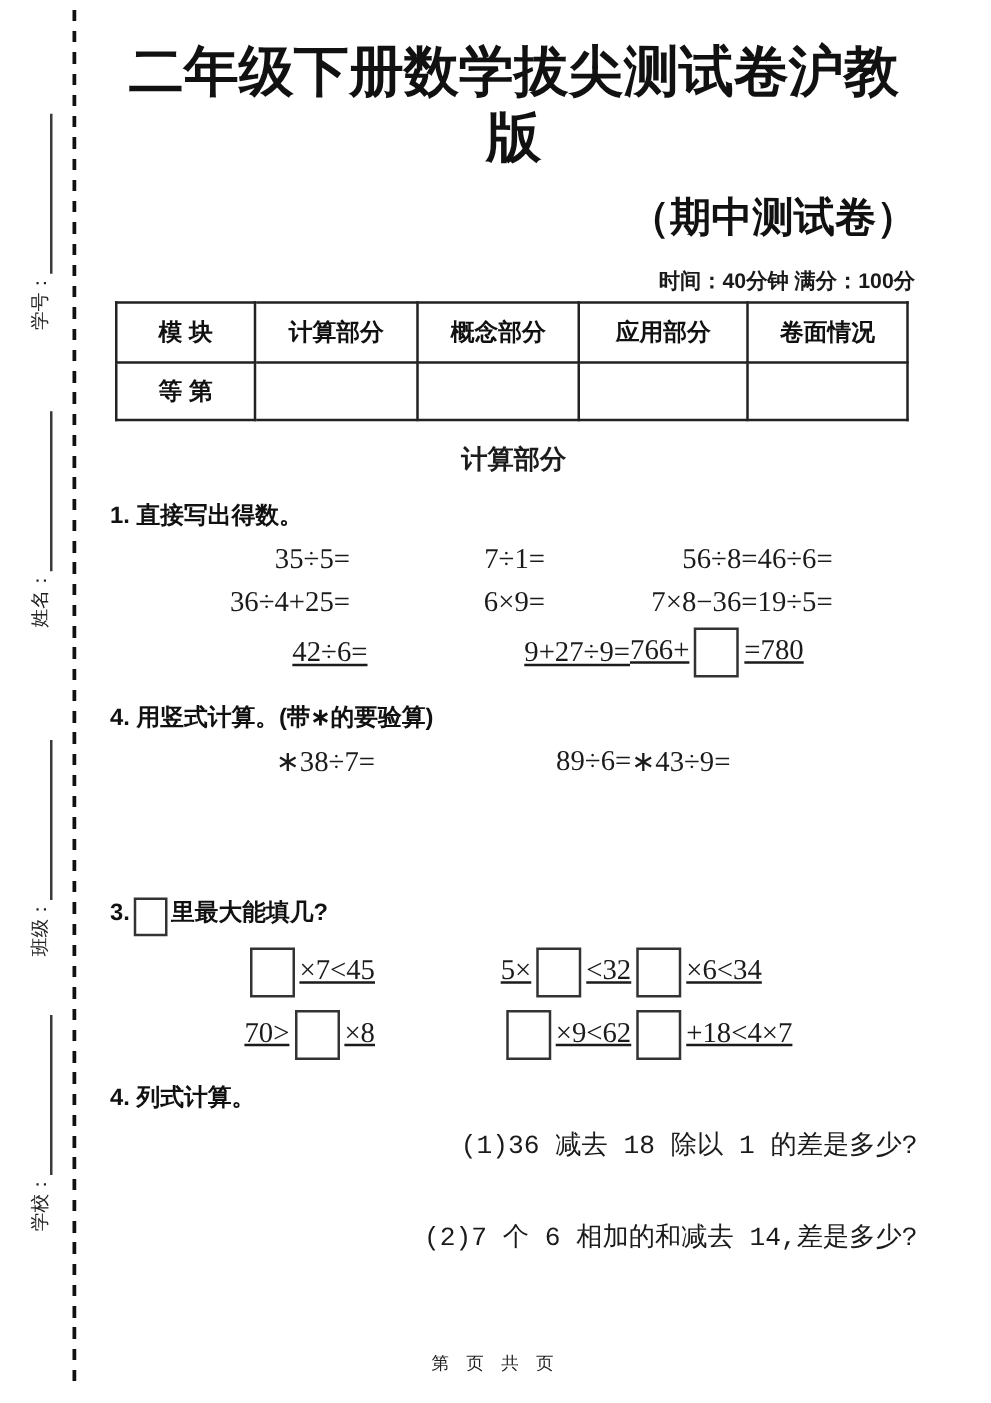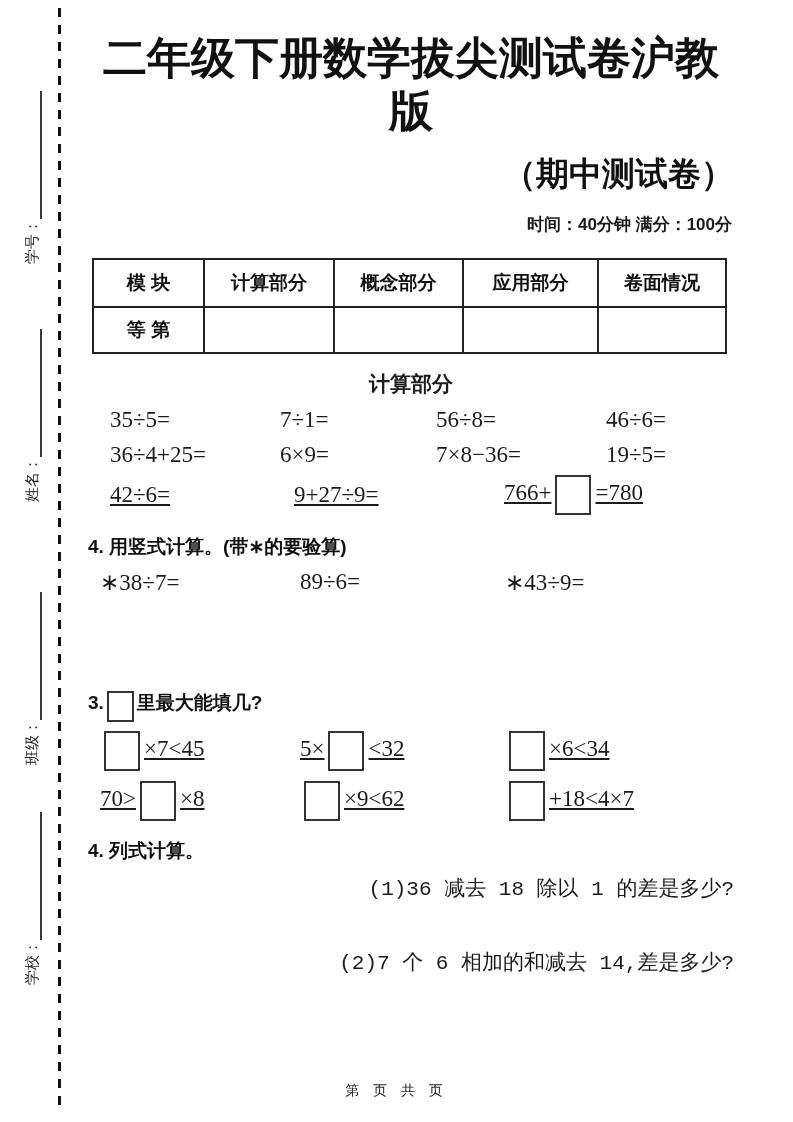--- a/index.html
+++ b/index.html
@@ -35,38 +35,38 @@
   }
   .subtitle {
     margin-top:14px; text-align:right;
     font-size:33px; font-weight:700; color:#111;
   }
   .meta {
     margin-top:16px; text-align:right; padding-right:2px;
     font-size:17px; font-weight:700; color:#1a1a1a;
   }
   table.score {
-    margin-top:22px; margin-left:4px;
+    margin-top:5px; margin-left:4px;
     border-collapse:collapse; table-layout:fixed; width:633px;
   }
   table.score th, table.score td {
     border:2px solid #222; text-align:center; vertical-align:middle;
     font-size:19px; font-weight:700; color:#111;
   }
   table.score tr.hd  { height:48px; }
   table.score tr.bd  { height:46px; }
   col.c1{width:111px} col.c2{width:130px} col.c3{width:129px} col.c4{width:135px} col.c5{width:128px}
 
   .section-title { margin-top:16px; text-align:center; font-size:21px; font-weight:700; }
   .q-head { margin-top:18px; font-size:19px; font-weight:700; color:#111; }
   .q-head .sq-inline { margin:0 3px -6px 3px; }
 
   .row { display:flex; align-items:center; margin-top:9px;
          font-family:"Liberation Serif", serif; font-size:23px; color:#1b1b1b; }
-  .row > span { flex:none; }
+  .row > span { flex:none;text-align:right; }
   .row.boxrow { margin-top:4px; min-height:46px;text-decoration:underline; }
 
   
   .pl22 { padding-left:22px; } .pl12 { padding-left:12px; }
   .w170{width:170px} .w156{width:156px} .w184{width:184px} .w210{width:210px}
   .w200{width:200px} .w205{width:205px}
 
   .sq { display:inline-block; width:36px; height:40px; border:2px solid #333;
         vertical-align:middle; margin:0 4px; background:#fff; }
   .sq-inline { display:inline-block; width:27px; height:31px; border:2px solid #333;
@@ -135,20 +135,21 @@
         <td></td>
         <td></td>
         <td></td>
         <td></td>
       </tr>
     </tbody>
       </table>
 
     <div class="section-title">计算部分</div>
 
+    <div class="q-head">1. 直接写出得数。</div>
     <div class="row pl22">
       <span class="w170">35÷5=</span>
       <span class="w156">7÷1=</span>
       <span class="w170">56÷8=</span>
       <span>46÷6=</span>
     </div>
     <div class="row pl22">
       <span class="w170">36÷4+25=</span>
       <span class="w156">6×9=</span>
       <span class="w170">7×8−36=</span>

